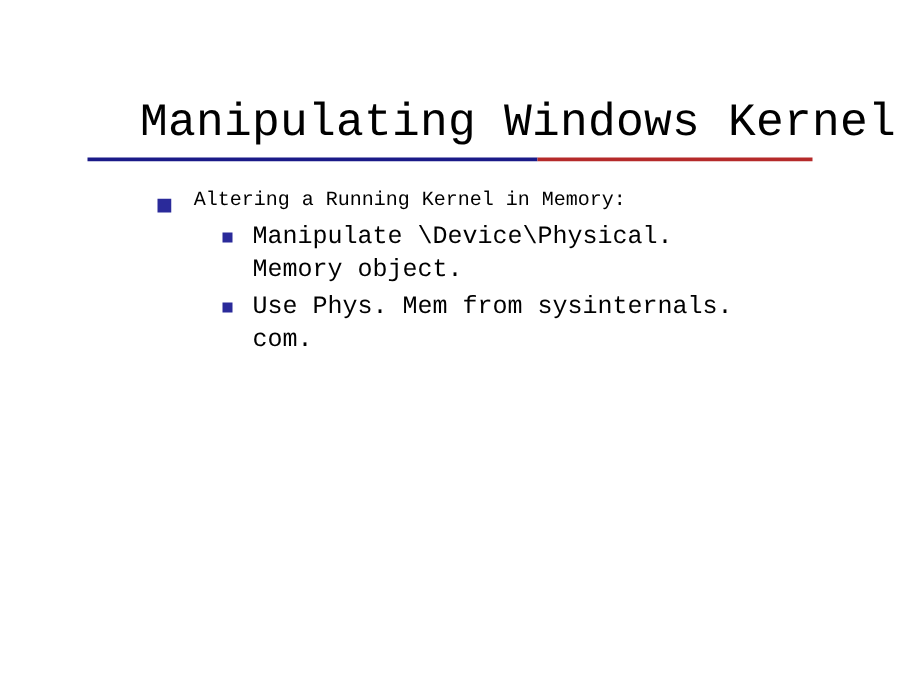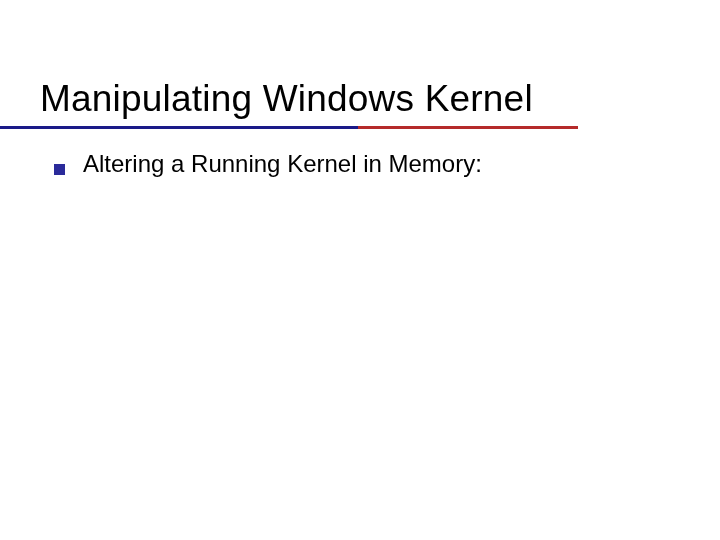--- a/index.html
+++ b/index.html
@@ -10,21 +10,22 @@
     background: #ffffff;
     font-family: Verdana, Geneva, sans-serif;
     color: #000000;
     overflow: hidden;
   }
   .slide {
     position: relative;
     width: 656px;
     height: 540px;
     box-sizing: border-box;
-    padding: 78px 60px 0 40px;
+    padding: 78px 60px 0 112px;
+    font-family: Liberation Mono, monospace;
   }
   .title {
     font-size: 37px;
     font-weight: 400;
     letter-spacing: 0.2px;
     margin: 0 0 6px 0;
     white-space: nowrap;
   }
   .rule {
     height: 3px;
@@ -34,23 +35,23 @@
   }
   .rule .seg1 { background:#1a1a88; flex: 0 0 62%; height:3px; }
   .rule .seg2 { background:#b52a2a; flex: 0 0 38%; height:3px; }
 
   .body {
     margin-top: 20px;
   }
 
   .l1 {
     display: flex;
-    align-items: center;
+    align-items: flex-end;
     margin: 10px 0 6px 14px;
-    font-size: 24px;
+    font-size: 16px;
     line-height: 1.25;
   }
   .l1 .bullet {
     width: 11px; height: 11px;
     background: #2a2a9a;
     margin-top: 10px;
     margin-right: 18px;
     flex-shrink: 0;
   }
   .l1 .text { flex: 1; }
@@ -85,16 +86,26 @@
       <div class="seg2"></div>
   </div>
 
   <div class="body">
 
     <div class="l1">
       <span class="bullet"></span>
       <span class="text">Altering a Running Kernel in Memory:</span>
     </div>
 
+    <div class="l2-group">
+      <div class="l2">
+        <span class="bullet"></span>
+        <span class="text">Manipulate \Device\Physical. Memory object.</span>
+      </div>
+      <div class="l2">
+        <span class="bullet"></span>
+        <span class="text">Use Phys. Mem from sysinternals. com.</span>
+      </div>
+    </div>
 
 
   </div>
 </div>
 
 </body></html>

